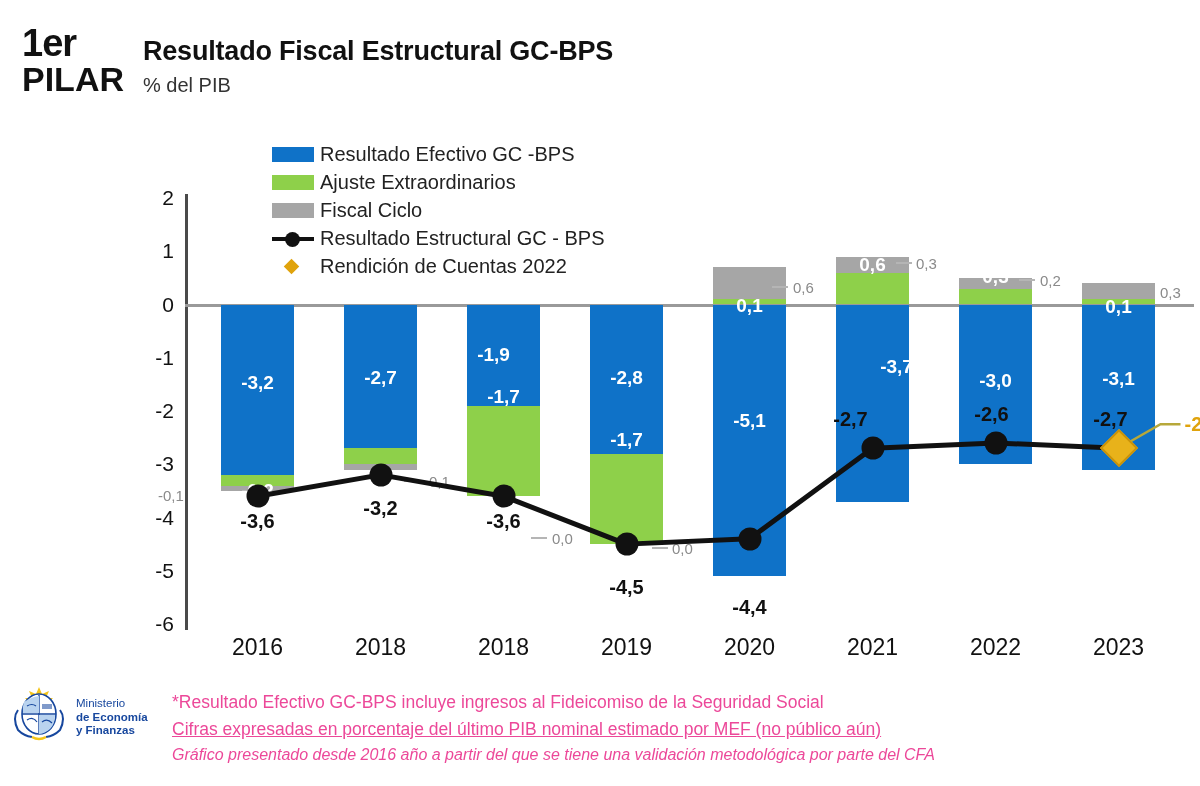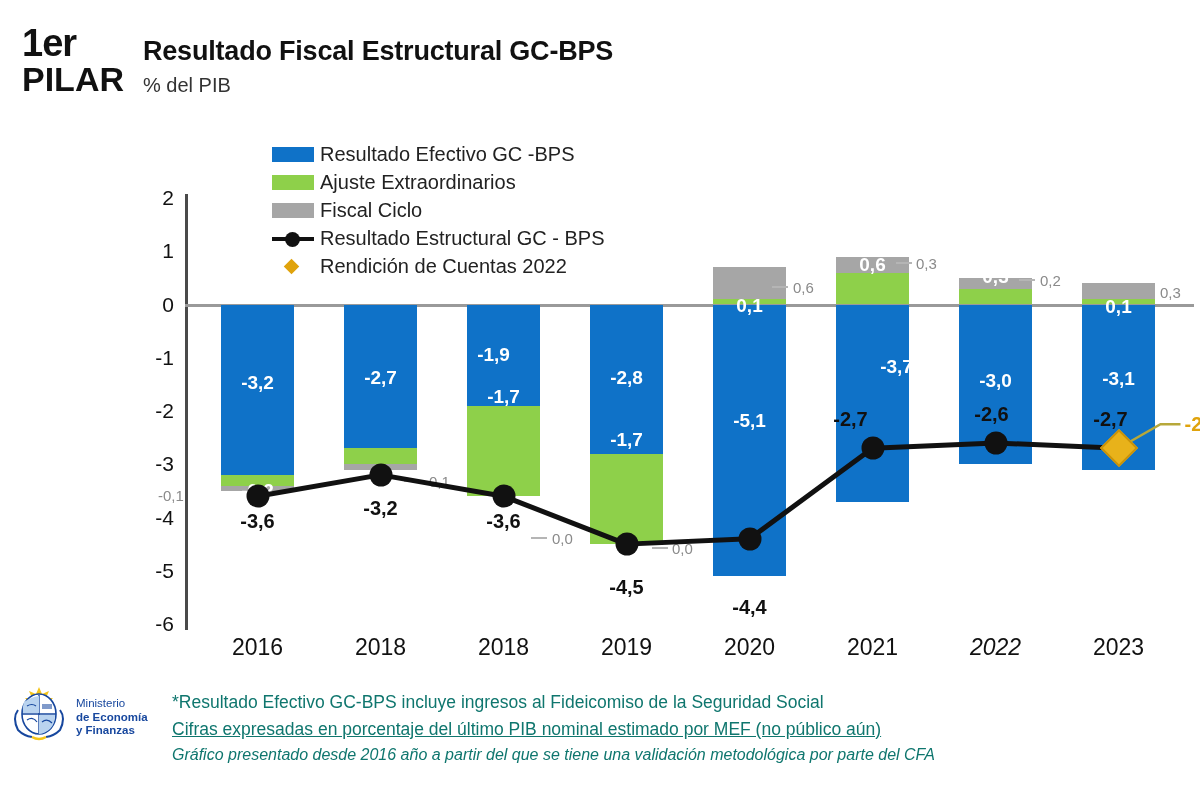--- a/index.html
+++ b/index.html
@@ -86,21 +86,21 @@
 
   
   #footer{position:absolute;left:0;top:672px;width:1200px;height:114px;}
   #logo{position:absolute;left:8px;top:12px;width:150px;height:60px;}
   #logo-text{
     position:absolute;left:68px;top:13px;
     font-size:11.5px;line-height:13.5px;color:#17479e;font-weight:bold;
   }
   #logo-text .thin{font-weight:normal;}
   .foot-line{
-    position:absolute;left:172px;font-size:17.5px;color:#0f766e;white-space:nowrap;
+    position:absolute;left:172px;font-size:17.5px;color:#ec4899;white-space:nowrap;
   }
   .foot-line.italic{font-style:italic;font-size:16px;}
 </style>
 </head>
 <body>
 
 <div id="header">
   <div id="pillar">
     <span class="l1">1er</span>
     <span class="l2">PILAR</span>
@@ -221,21 +221,21 @@
     <div class="mk-label" style="left: 850.5px; top: 408.275px; color: rgb(17, 17, 17);">-2,7</div>
     <div class="mk-label" style="left: 991.5px; top: 402.95px; color: rgb(17, 17, 17);">-2,6</div>
     <div class="mk-label" style="left: 1110.5px; top: 408.275px; color: rgb(17, 17, 17);">-2,7</div>
     <div class="callout-label" style="left: 1184.5px; top: 424.275px;">-2,7</div>
     <div class="xtick" style="left: 197.5px; width: 120px; top: 634px;">2016</div>
     <div class="xtick" style="left: 320.5px; width: 120px; top: 634px;">2018</div>
     <div class="xtick" style="left: 443.5px; width: 120px; top: 634px;">2018</div>
     <div class="xtick" style="left: 566.5px; width: 120px; top: 634px;">2019</div>
     <div class="xtick" style="left: 689.5px; width: 120px; top: 634px;">2020</div>
     <div class="xtick" style="left: 812.5px; width: 120px; top: 634px;">2021</div>
-    <div class="xtick" style="left: 935.5px; width: 120px; top: 634px; font-style: italic;">2022</div>
+    <div class="xtick" style="left: 935.5px; width: 120px; top: 634px;">2022</div>
     <div class="xtick" style="left: 1058.5px; width: 120px; top: 634px;">2023</div>
   </div>
 
 <div id="footer">
   <div id="logo">
     <svg width="62" height="58" viewBox="0 0 62 58">
       <g>
         <path d="M31 3 L34 10 L41 7 L38 14 L45 14 L40 19 L46 23 L38 24 L42 30 L34 28 L33 35 L31 29 L29 35 L28 28 L20 30 L24 24 L16 23 L22 19 L17 14 L24 14 L21 7 L28 10 Z" fill="#f5c518"></path>
         <ellipse cx="31" cy="30" rx="17" ry="20" fill="#ffffff" stroke="#17479e" stroke-width="1.6"></ellipse>
         <path d="M31 11 L31 49" stroke="#17479e" stroke-width="1.4"></path>

